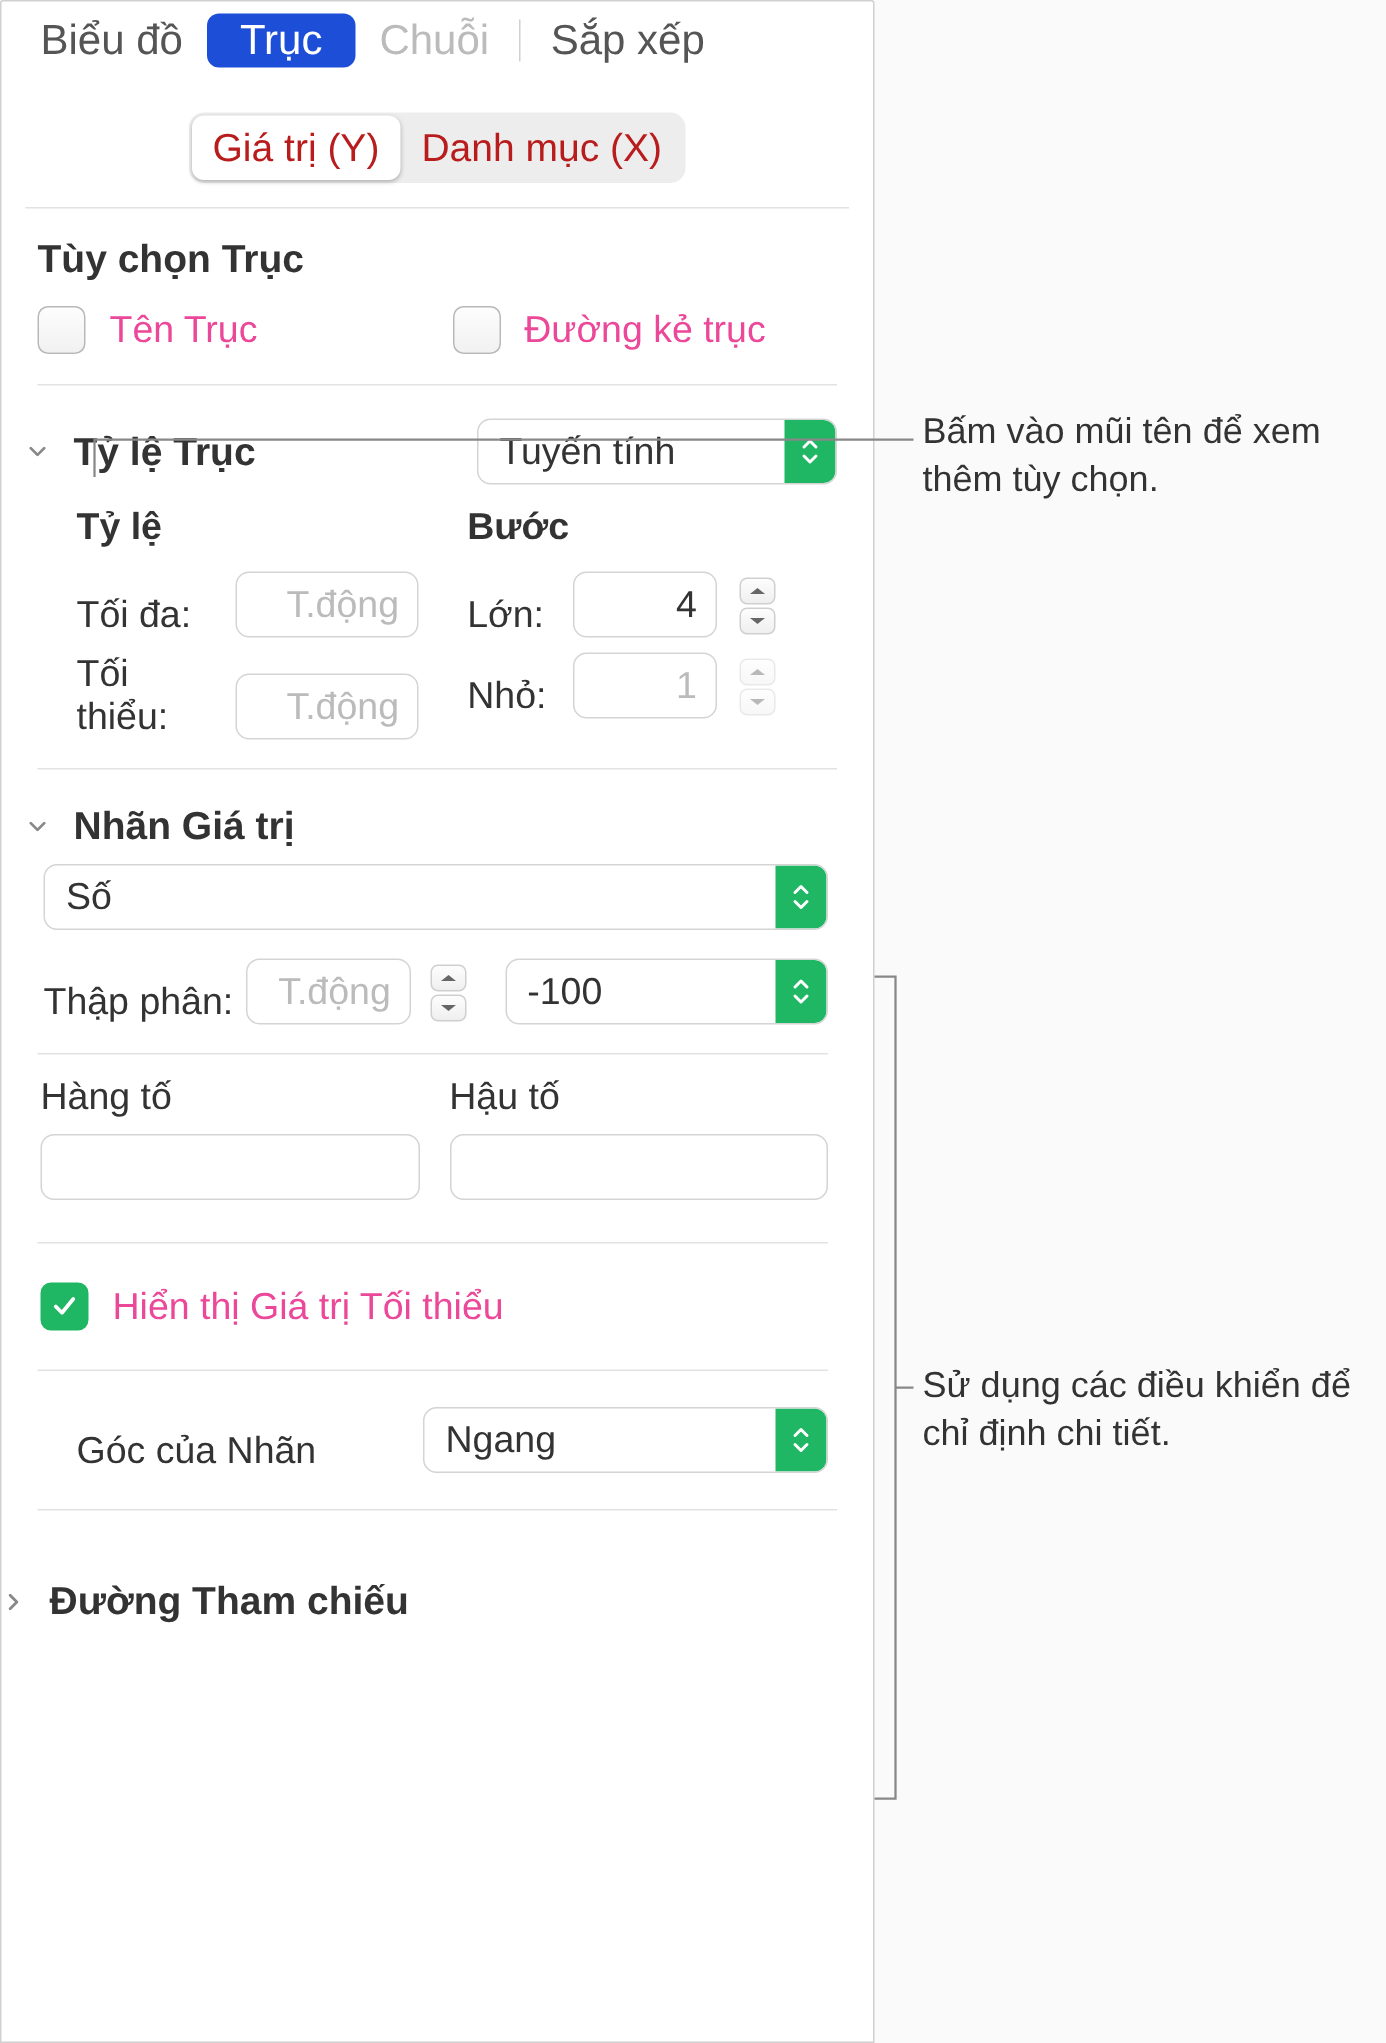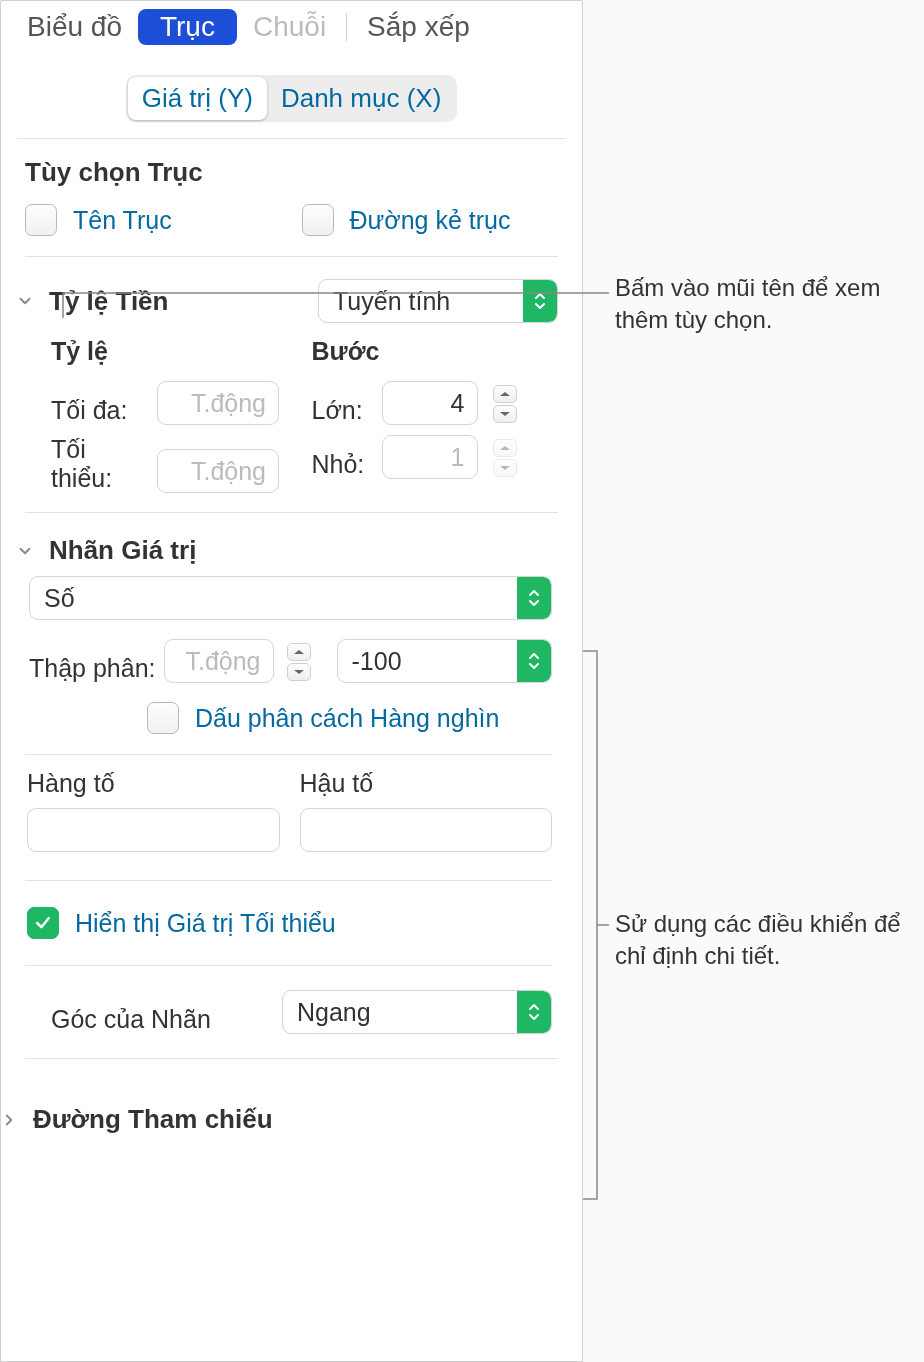--- a/index.html
+++ b/index.html
@@ -57,21 +57,21 @@
   margin: 18px 0 16px 0;
 }
 .segmented {
   display: flex;
   background: #ededed;
   border-radius: 10px;
   padding: 2px;
 }
 .segmented-btn {
   font-size: 26px;
-  color: #0369a1;
+  color: #b91c1c;
   padding: 6px 14px;
   border-radius: 8px;
 }
 .segmented-btn.selected {
   background: #fff;
   box-shadow: 0 1px 3px rgba(0,0,0,0.25);
 }
 
 
 .section { padding: 0 24px; }
@@ -90,21 +90,21 @@
   margin-right: 16px;
   display: flex; align-items: center; justify-content: center;
   flex-shrink: 0;
 }
 .cb.checked {
   background: #1fb664;
   border-color: #1fb664;
 }
 .cb.checked svg { display: block; }
 .cb svg { display: none; width: 20px; height: 20px; }
-.cb-label { font-size: 25px; color: #0369a1; }
+.cb-label { font-size: 25px; color: #ec4899; }
 
 
 .exp-header { display: flex; align-items: center; padding: 8px 0 10px 0; gap: 12px; }
 .exp-header .arrow {
   width: 24px; height: 24px; display: flex; align-items: center; justify-content: center;
   color: #888; margin-left: -6px;
 }
 .exp-title { font-weight: 700; font-size: 26px; flex: 1; color: #333; }
 
 
@@ -221,21 +221,21 @@
 
   <div class="sep"></div>
 
   <div class="section" style="padding-left:18px;">
     <div class="exp-header">
       <span class="arrow">
         <svg viewBox="0 0 24 24" width="18" height="18">
               <path d="M6 9l6 6 6-6" fill="none" stroke="#888" stroke-width="2.5" stroke-linecap="round" stroke-linejoin="round"></path>
             </svg>
       </span>
-      <span class="exp-title">Tỷ lệ Tiền</span>
+      <span class="exp-title">Tỷ lệ Trục</span>
       <div class="popup" style="flex:0 0 240px;">
         <span class="popup-label">Tuyến tính</span>
         <span class="popup-knob">
           <svg viewBox="0 0 16 24">
                 <path d="M4 9l4-4 4 4M4 15l4 4 4-4" fill="none" stroke="#fff" stroke-width="2" stroke-linecap="round" stroke-linejoin="round"></path>
               </svg>
         </span>
       </div>
     </div>
 
@@ -330,26 +330,20 @@
         <div class="popup" style="flex:1;">
           <span class="popup-label">-100</span>
           <span class="popup-knob">
             <svg viewBox="0 0 16 24">
                   <path d="M4 9l4-4 4 4M4 15l4 4 4-4" fill="none" stroke="#fff" stroke-width="2" stroke-linecap="round" stroke-linejoin="round"></path>
                 </svg>
           </span>
         </div>
       </div>
 
-      <div class="cb-row" style="padding-left:118px;margin-top:8px;">
-        <span class="cb">
-          
-        </span>
-        <span class="cb-label">Dấu phân cách Hàng nghìn</span>
-      </div>
     </div>
 
     <div class="sep" style="margin-left:6px;margin-right:6px;"></div>
 
     <div class="two-col" style="padding:0 6px 0 8px;">
       <div>
         <div style="font-size:25px;padding-bottom:10px;">Hàng tố</div>
         <input class="tinput left" style="width: 100%;">
       </div>
       <div>

